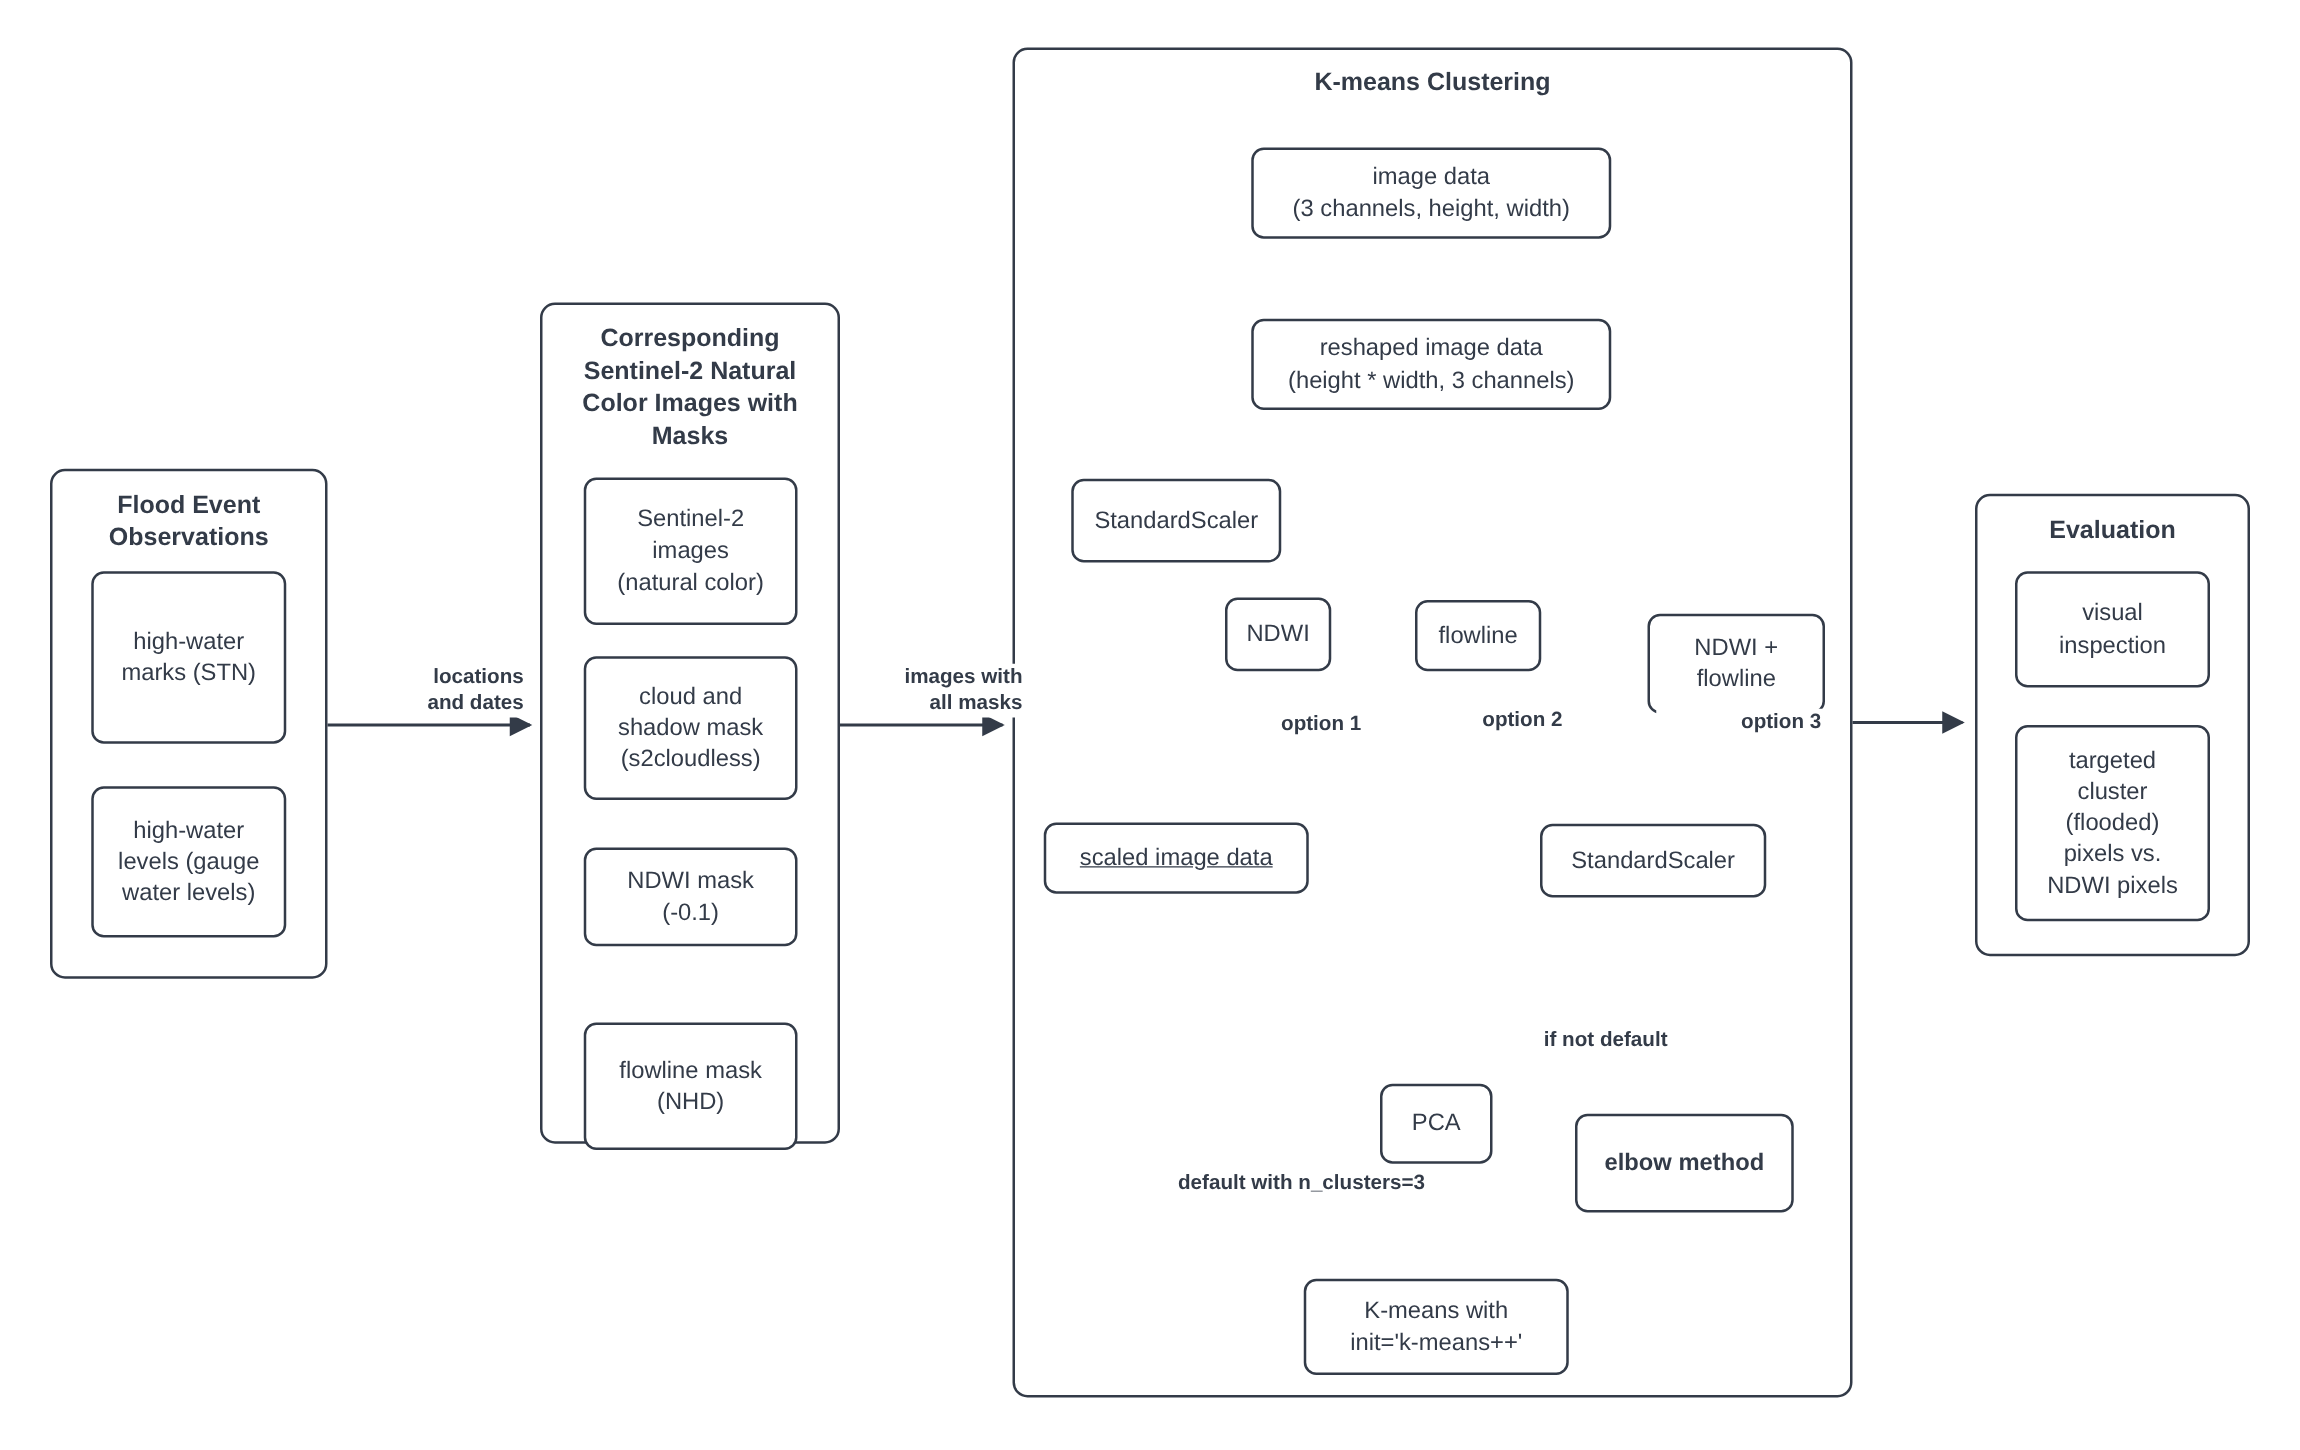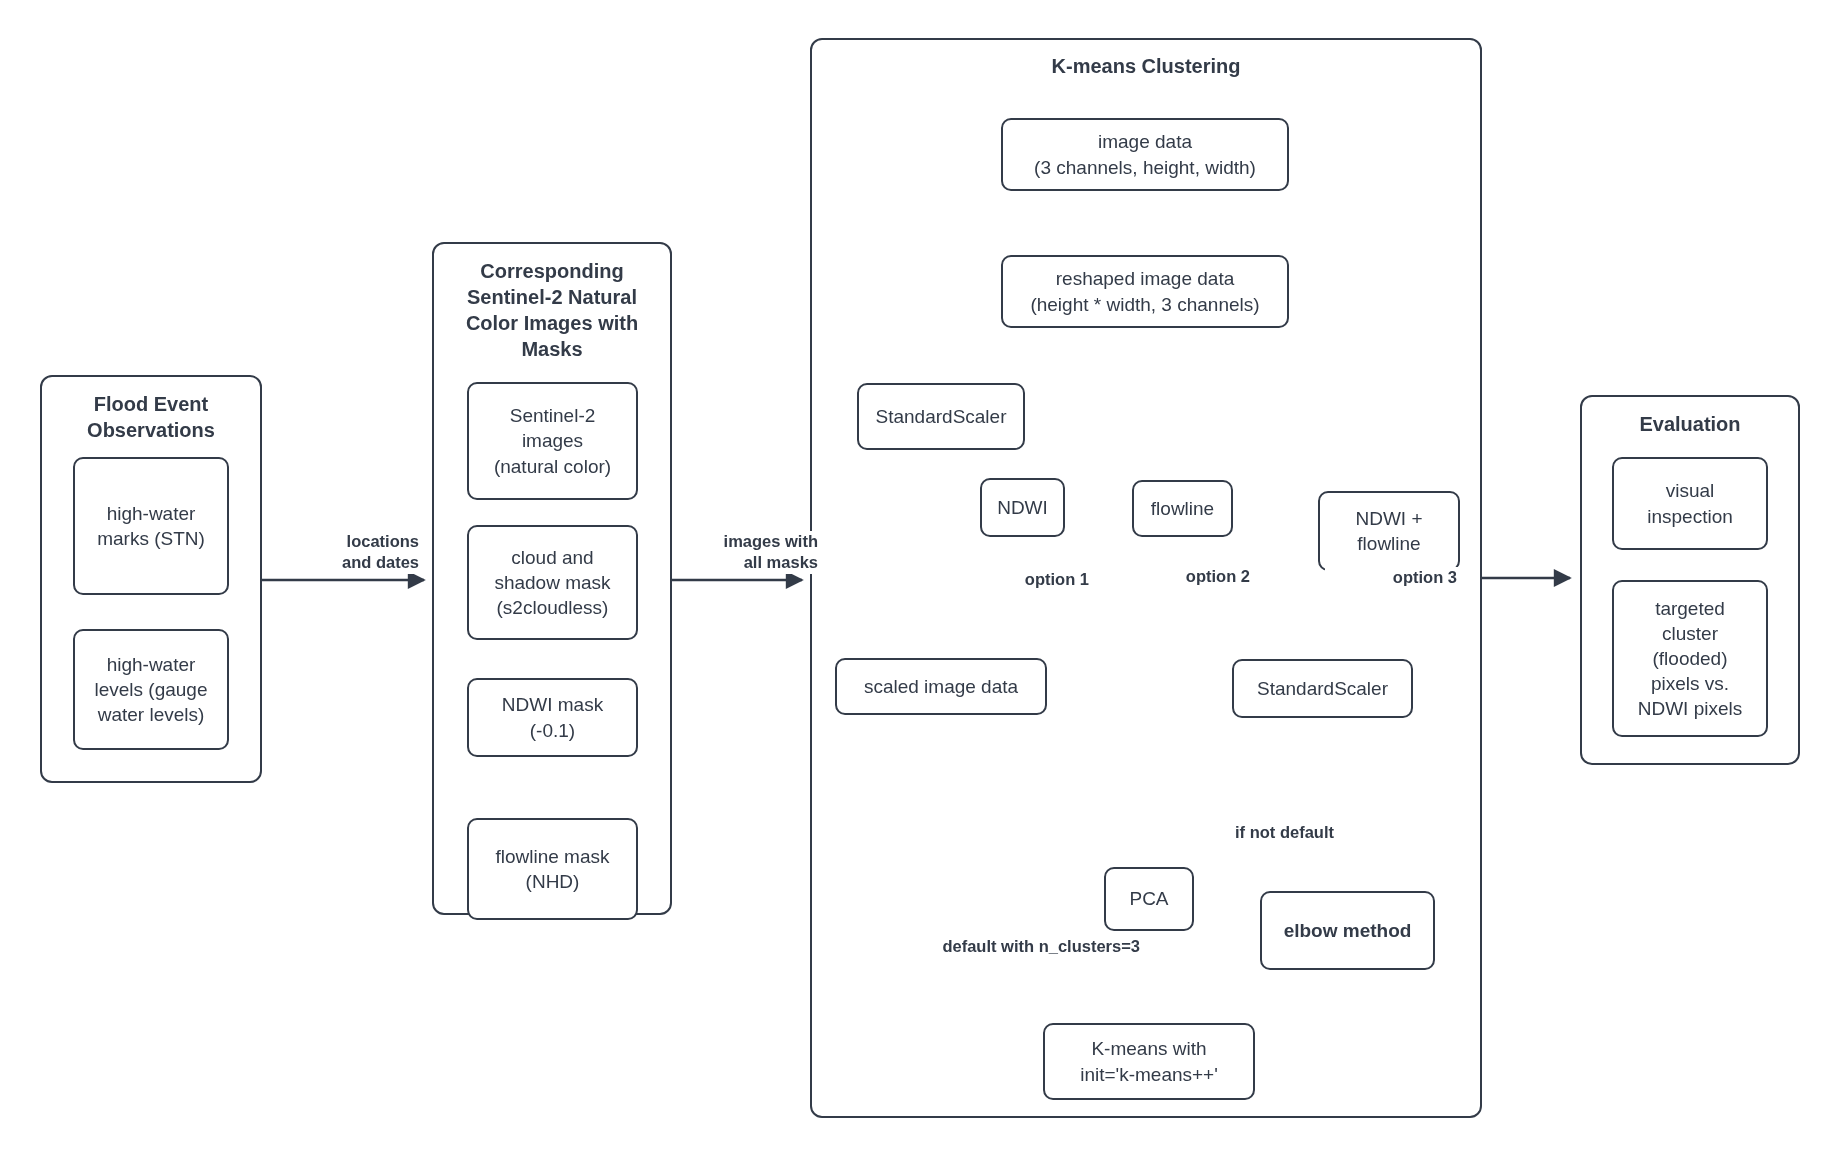--- a/index.html
+++ b/index.html
@@ -135,21 +135,21 @@
 
   <div class="node" style="left:1001px; top:118px; width:288px; height:73px;">image data
 (3 channels, height, width)</div>
   <div class="node" style="left:1001px; top:255px; width:288px; height:73px;">reshaped image data
 (height * width, 3 channels)</div>
   <div class="node" style="left:857px; top:383px; width:168px; height:67px;">StandardScaler</div>
   <div class="node" style="left:980px; top:478px; width:85px; height:59px;">NDWI</div>
   <div class="node" style="left:1132px; top:480px; width:101px; height:57px;">flowline</div>
   <div class="node" style="left:1318px; top:459px; width:142px; height:80px;margin-top:32px;">NDWI +
 flowline</div>
-  <div class="node" style="left:835px; top:658px; width:212px; height:57px;">scaled image data</div>
+  <div class="node" style="left:835px; top:658px; width:212px; height:57px;text-decoration:underline;">scaled image data</div>
   <div class="node" style="left:1232px; top:659px; width:181px; height:59px;">StandardScaler</div>
   <div class="node" style="left:1104px; top:819px; width:90px; height:64px;margin-top:48px;">PCA</div>
   <div class="node" style="left:1260px; top:891px; width:175px; height:79px;font-weight:bold;">elbow method</div>
   <div class="node" style="left:1043px; top:1023px; width:212px; height:77px;">K-means with
 init='k-means++'</div>
 
   <div class="node" style="left:1612px; top:580px; width:156px; height:157px;">targeted
 cluster
 (flooded)
 pixels vs.

